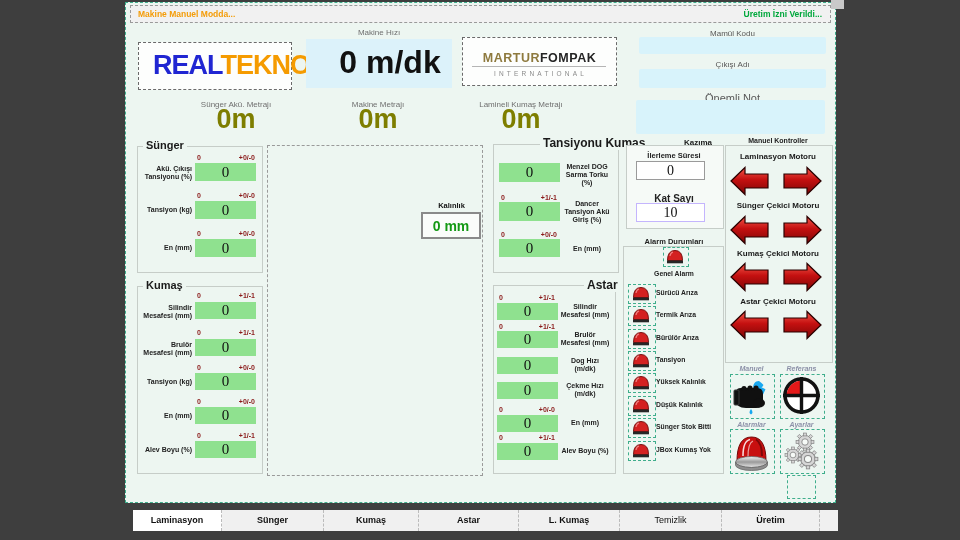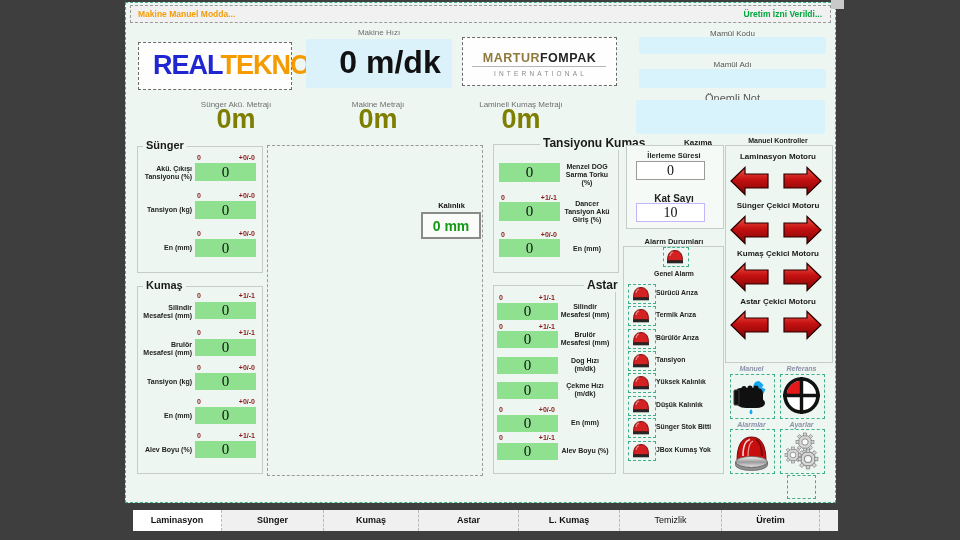--- a/index.html
+++ b/index.html
@@ -45,21 +45,21 @@
 <div class="abs" style="left:472px;top:51px;width:135px;text-align:center;font-size:12.5px;font-weight:bold;letter-spacing:0.5px;"><span style="color:#8e7a3e;">MARTUR</span><span style="color:#252525;">FOMPAK</span></div>
 
 <div class="abs" style="left:472px;top:66px;width:134px;height:1px;background:#b5b5b5;"></div>
 
 <div class="abs" style="left:472px;top:70px;width:137px;text-align:center;font-size:6.5px;color:#8a8a8a;letter-spacing:3.2px;">INTERNATIONAL</div>
 
 <div class="glab" style="left:639px;top:29px;width:187px;text-align:center;font-size:8px;color:#585858;">Mamül Kodu</div>
 
 <div class="abs" style="left:639px;top:37px;width:187px;height:17px;background:#d8f3fb;border-radius:2px;"></div>
 
-<div class="glab" style="left:639px;top:60px;width:187px;text-align:center;font-size:8px;color:#585858;">Mamül Adı</div>
+<div class="glab" style="left:639px;top:60px;width:187px;text-align:center;font-size:8px;color:#585858;">Çıkışı Adı</div>
 
 <div class="abs" style="left:639px;top:69px;width:187px;height:19px;background:#d8f3fb;border-radius:2px;"></div>
 
 <div class="glab" style="left:639px;top:92px;width:187px;text-align:center;font-size:11px;color:#585858;">Önemli Not</div>
 
 <div class="abs" style="left:636px;top:100px;width:189px;height:34px;background:#d8f3fb;border-radius:2px;"></div>
 
 <div class="glab" style="left:166px;top:100px;width:140px;text-align:center;font-size:8px;color:#6f6f6f;">Sünger Akü. Metrajı</div>
 
 <div class="abs" style="left:166px;top:104px;width:140px;text-align:center;font-size:27px;font-weight:bold;color:#7e7e00;">0m</div>

